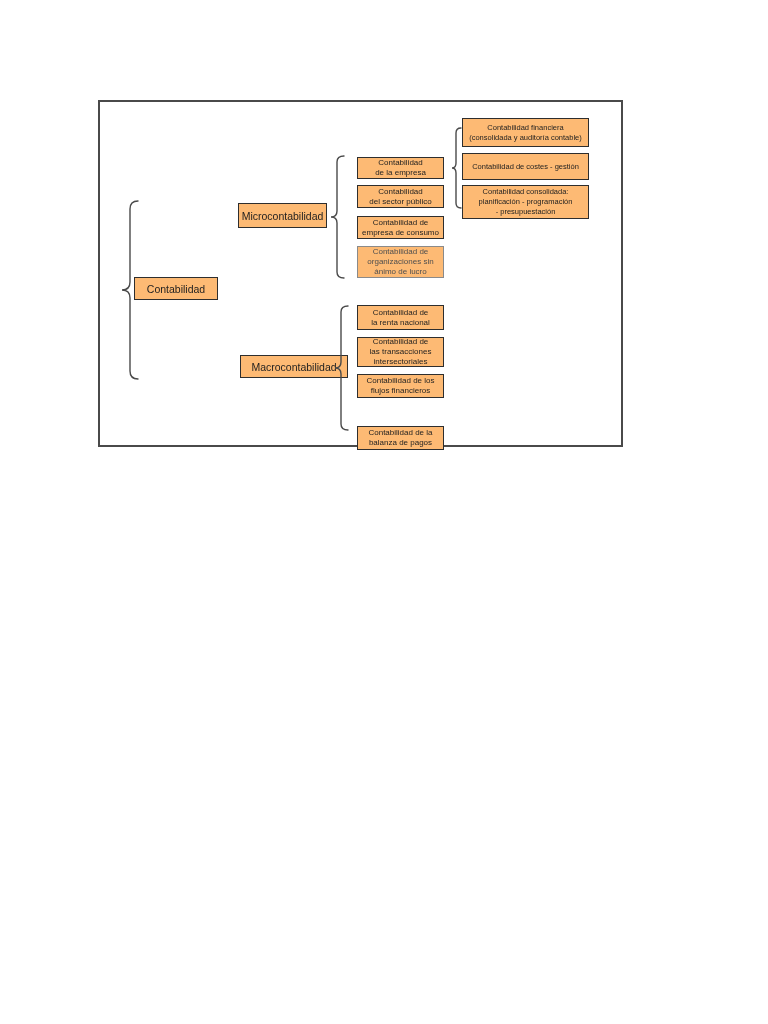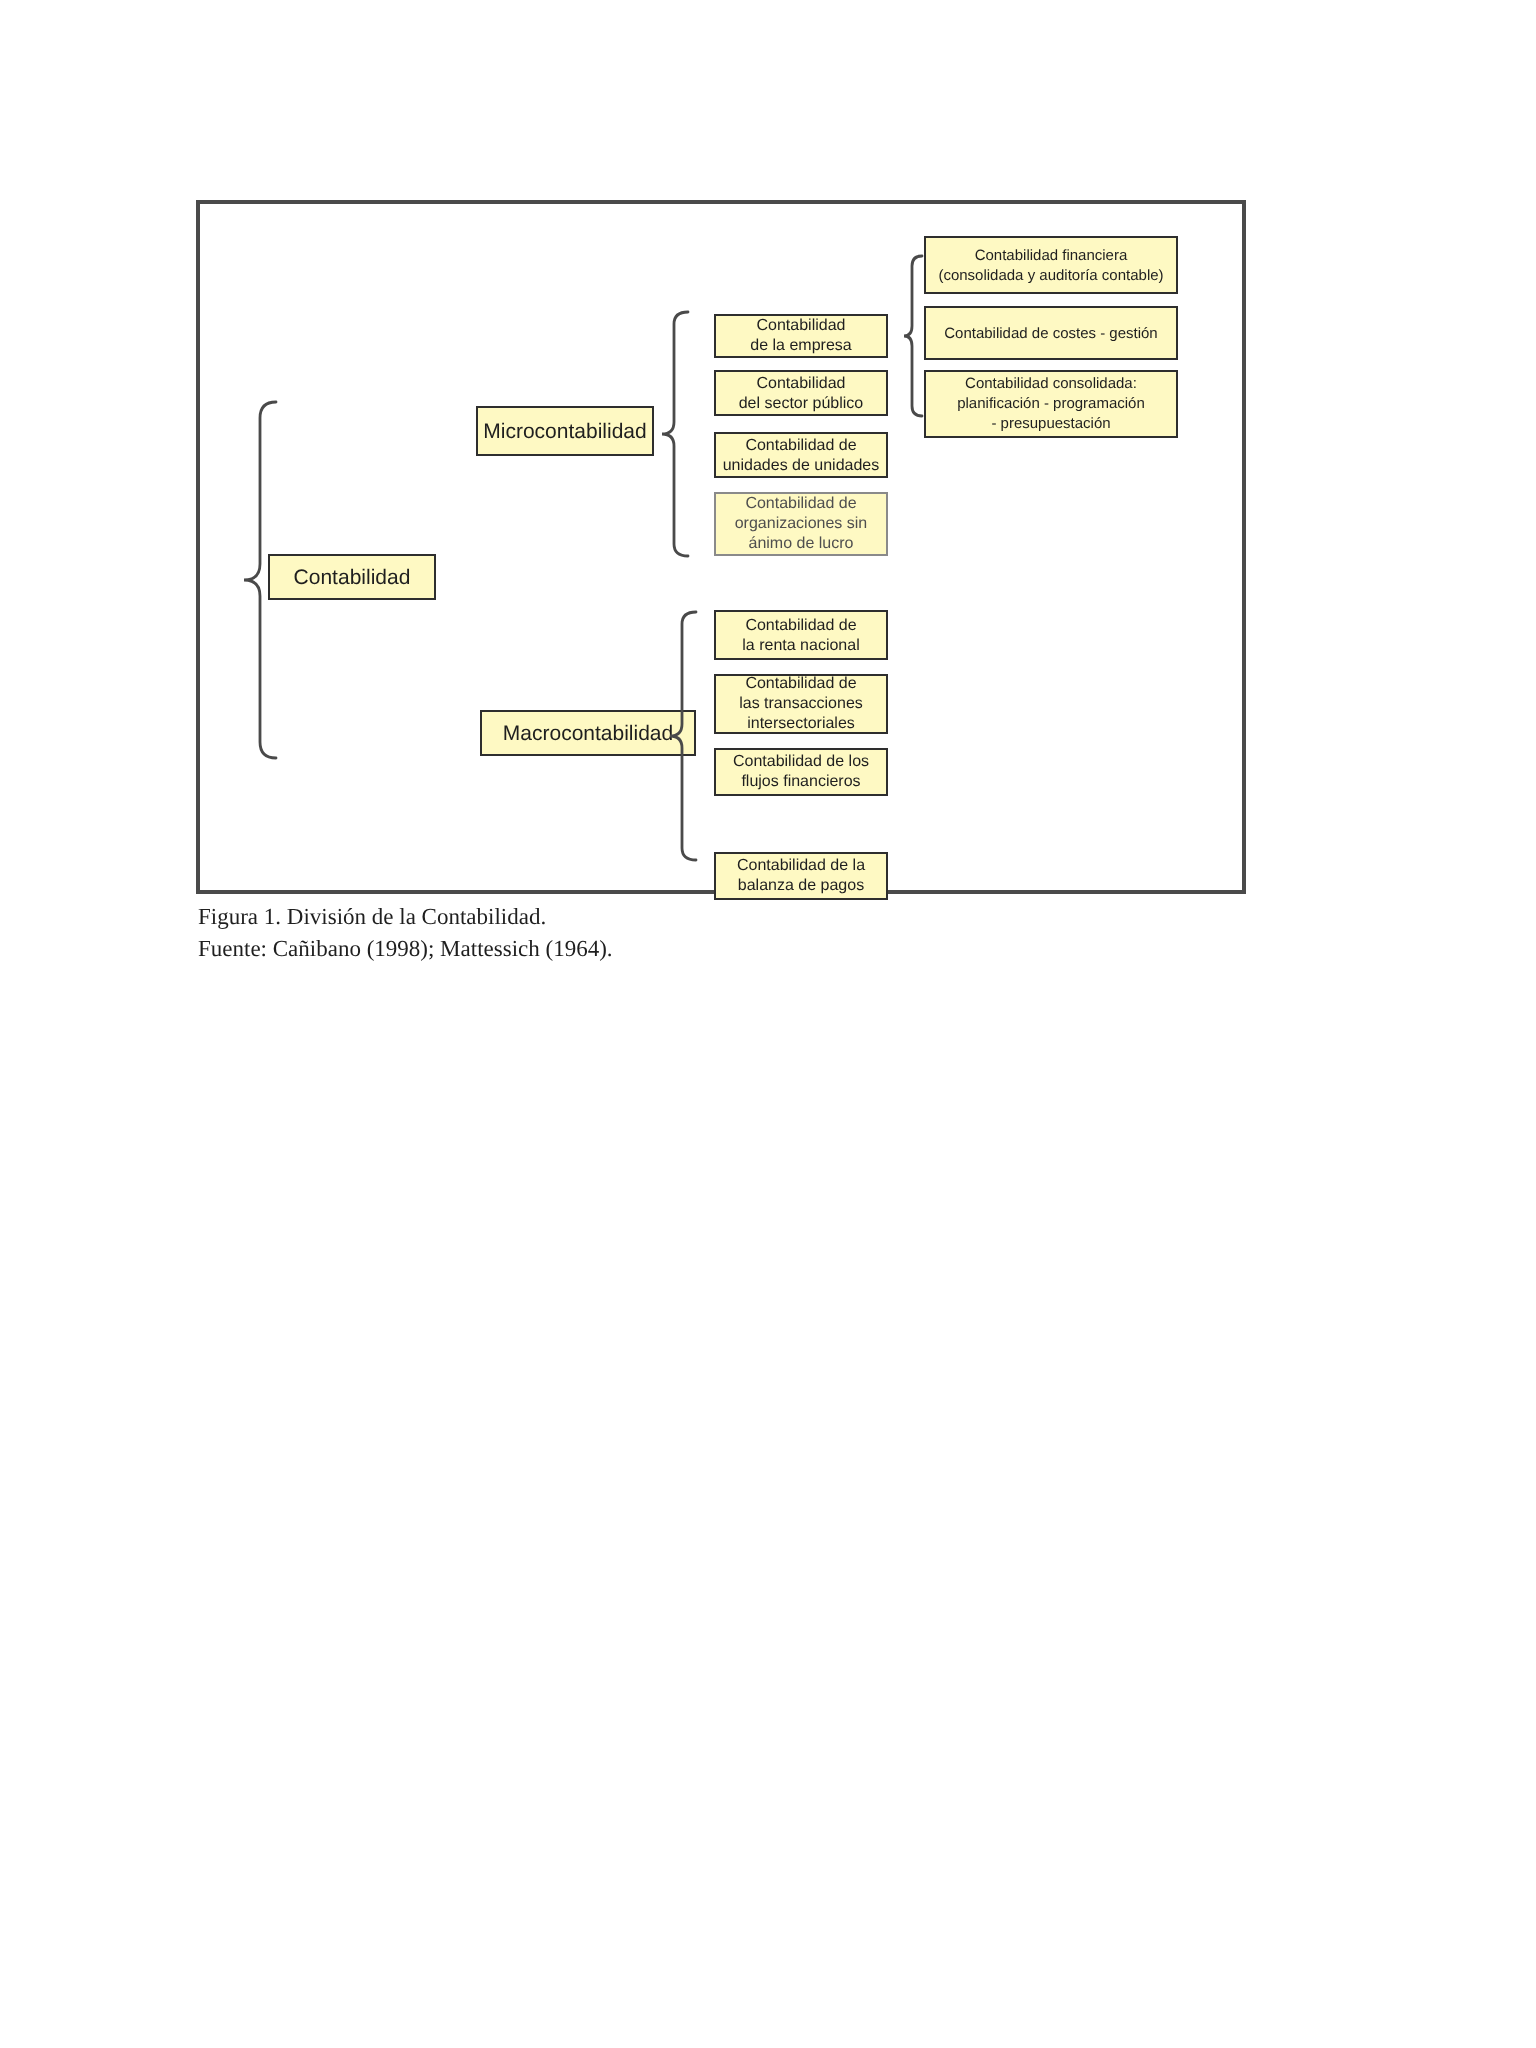--- a/index.html
+++ b/index.html
@@ -17,21 +17,21 @@
     left: 98px; top: 100px;
     width: 521px; height: 343px;
     border: 2px solid #4a4a4a;
     background: #fff;
   }
 
   .node {
     position: absolute;
     box-sizing: border-box;
     border: 1.5px solid #2e2e2e;
-    background: #fef9c3;
+    background: #fdba74;
     display: flex;
     flex-direction: column;
     align-items: center;
     justify-content: center;
     text-align: center;
     color: #1f1f1f;
   }
   .node .ln { display: block; white-space: nowrap; }
 
   .root-node   { font-size: 10.5px; }
@@ -85,21 +85,21 @@
     <span class="ln">de la empresa</span>
   </div>
 
   <div class="node small" style="left:357px;top:185px;width:87px;height:23px">
     <span class="ln">Contabilidad</span>
     <span class="ln">del sector público</span>
   </div>
 
   <div class="node small" style="left:357px;top:216px;width:87px;height:23px">
     <span class="ln">Contabilidad de</span>
-    <span class="ln">unidades de unidades</span>
+    <span class="ln">empresa de consumo</span>
   </div>
 
   <div class="node small light" style="left:357px;top:246px;width:87px;height:32px">
     <span class="ln">Contabilidad de</span>
     <span class="ln">organizaciones sin</span>
     <span class="ln">ánimo de lucro</span>
   </div>
 
   <svg class="brace" style="left:451px;top:127px" width="11" height="82" viewBox="0 0 11 82">
     <path d="M 10 1 Q 5 1 5 6 L 5 36 Q 5 41 1 41 Q 5 41 5 46 L 5 76 Q 5 81 10 81"></path>
@@ -142,18 +142,14 @@
   <div class="node small" style="left:357px;top:374px;width:87px;height:24px">
     <span class="ln">Contabilidad de los</span>
     <span class="ln">flujos financieros</span>
   </div>
 
   <div class="node small" style="left:357px;top:426px;width:87px;height:24px">
     <span class="ln">Contabilidad de la</span>
     <span class="ln">balanza de pagos</span>
   </div>
 
-  <div class="caption">
-    <div>Figura 1. División de la Contabilidad.</div>
-    <div>Fuente: Cañibano (1998); Mattessich (1964).</div>
-  </div>
 
 </div>
 
 </body></html>

